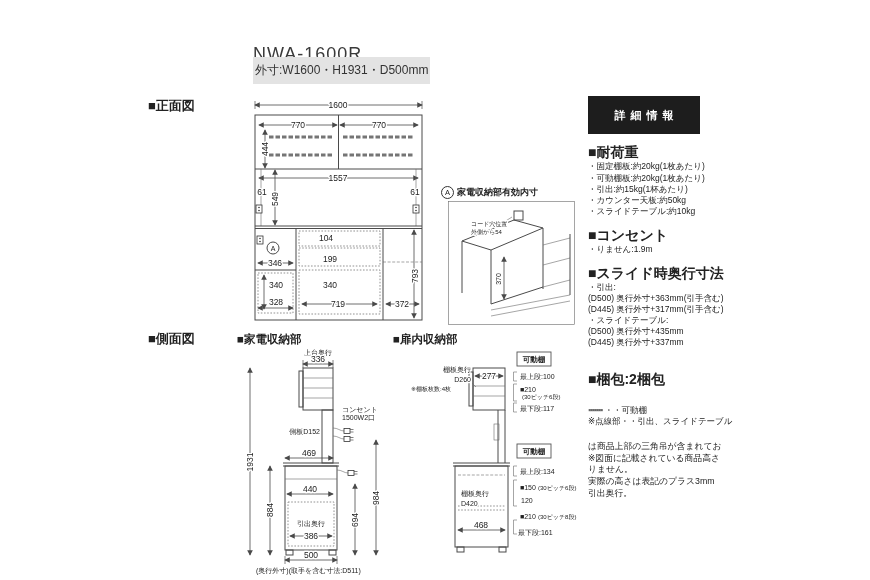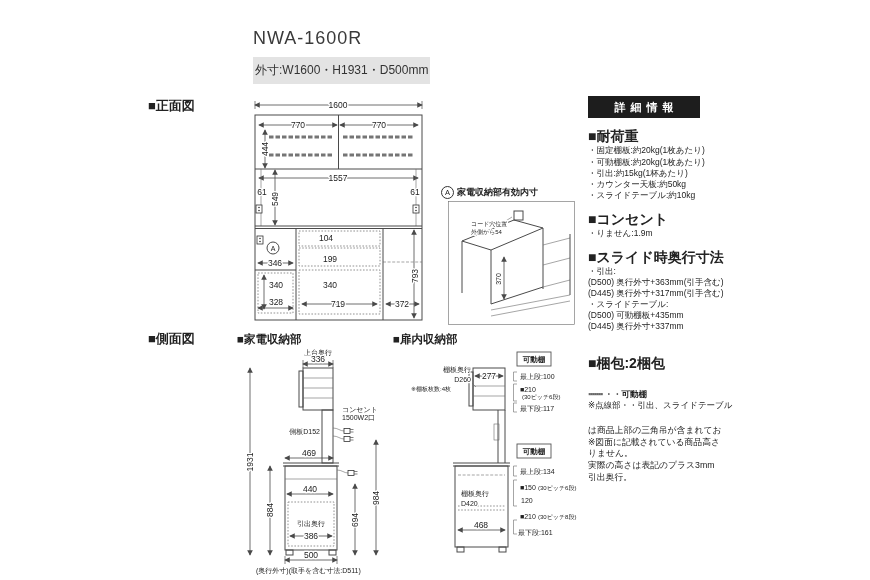--- a/index.html
+++ b/index.html
@@ -1,19 +1,19 @@
 <!DOCTYPE html>
 <html><head>
 <meta charset="utf-8">
 <style>
   html,body{margin:0;padding:0;background:#fff;}
   .canvas{position:relative;width:870px;height:580px;background:#fff;overflow:hidden;
           font-family:"Liberation Sans","DejaVu Sans",sans-serif;color:#333;}
   .abs{position:absolute;}
-  .title{position:absolute;left:253px;top:28px;font-size:18px;letter-spacing:1px;color:#3a3a3a;}
+  .title{position:absolute;left:253px;top:44px;font-size:18px;letter-spacing:1px;color:#3a3a3a;}
   .subtitle{position:absolute;left:253px;top:57px;background:#e3e3e3;color:#333;
             font-size:12px;padding:5px 2px;display:inline-block;}
   .seclab{position:absolute;font-weight:bold;font-size:13px;color:#222;}
   .seclab-s{position:absolute;font-weight:bold;font-size:11.5px;color:#222;}
   .detail-title{position:absolute;left:441px;top:186px;font-size:9px;font-weight:bold;color:#222;
                 display:flex;align-items:center;gap:3px;}
   .amark{display:inline-flex;align-items:center;justify-content:center;width:11px;height:11px;
          border:1px solid #333;border-radius:50%;font-size:7.5px;font-weight:normal;}
   
   .ln{stroke:#4a4a4a;stroke-width:1;fill:none;}
@@ -26,24 +26,24 @@
   .lbl{font-family:"Liberation Sans","DejaVu Sans",sans-serif;font-size:8.5px;fill:#222;
        text-anchor:middle;paint-order:stroke;stroke:#fff;stroke-width:2.6px;stroke-linejoin:round;}
   .lbl-s{font-size:7px;}
   .lbl-xs{font-size:6px;}
   .lbl-st{text-anchor:start;}
   .lbl-en{text-anchor:end;}
   .badge{fill:#fff;stroke:#555;stroke-width:0.9;}
   .badge-t{font-size:7.5px;fill:#222;text-anchor:middle;font-weight:bold;}
   
   .info{position:absolute;left:588px;top:96px;width:186px;color:#222;font-size:8.5px;line-height:1.3;}
-  .info-header{background:#1d1d1d;color:#fff;width:112px;text-align:center;padding:4px 0;
+  .info-header{background:#1d1d1d;color:#fff;width:112px;text-align:center;padding:12px 0;
                font-weight:bold;font-size:11px;letter-spacing:5px;text-indent:5px;margin-bottom:4px;}
   .grp-title{font-weight:bold;font-size:14px;margin-top:9px;}
-  .legend-row{margin-top:16px;font-weight:bold;}
+  .legend-row{margin-top:16px;}
   .legend-sym{color:#666;letter-spacing:-1px;}
   .note{margin-top:14px;font-size:8.8px;line-height:1.35;}
 </style>
 </head>
 <body>
 
 <div class="canvas">
 
   <svg width="0" height="0" style="position:absolute">
     <defs>
@@ -284,21 +284,21 @@
     <div>・引出:約15kg(1杯あたり)</div>
     <div>・カウンター天板:約50kg</div>
     <div>・スライドテーブル:約10kg</div>
     <div class="grp-title">■コンセント</div>
     <div>・りません:1.9m</div>
     <div class="grp-title">■スライド時奥行寸法</div>
     <div>・引出:</div>
     <div>(D500) 奥行外寸+363mm(引手含む)</div>
     <div>(D445) 奥行外寸+317mm(引手含む)</div>
     <div>・スライドテーブル:</div>
-    <div>(D500) 可動棚板+435mm</div>
+    <div>(D500) 奥行外寸+435mm</div>
     <div>(D445) 奥行外寸+337mm</div>
     <div class="grp-title" style="margin-top:22px">■梱包:2梱包</div>
     <div class="legend-row">
       <span class="legend-sym">▪▪▪▪▪▪▪</span>
       <span>・・可動棚</span>
     </div>
     <div>※点線部・・引出、スライドテーブル</div>
     <div class="note">
       <div>は商品上部の三角吊が含まれてお</div>
       <div>※図面に記載されている商品高さ</div>

